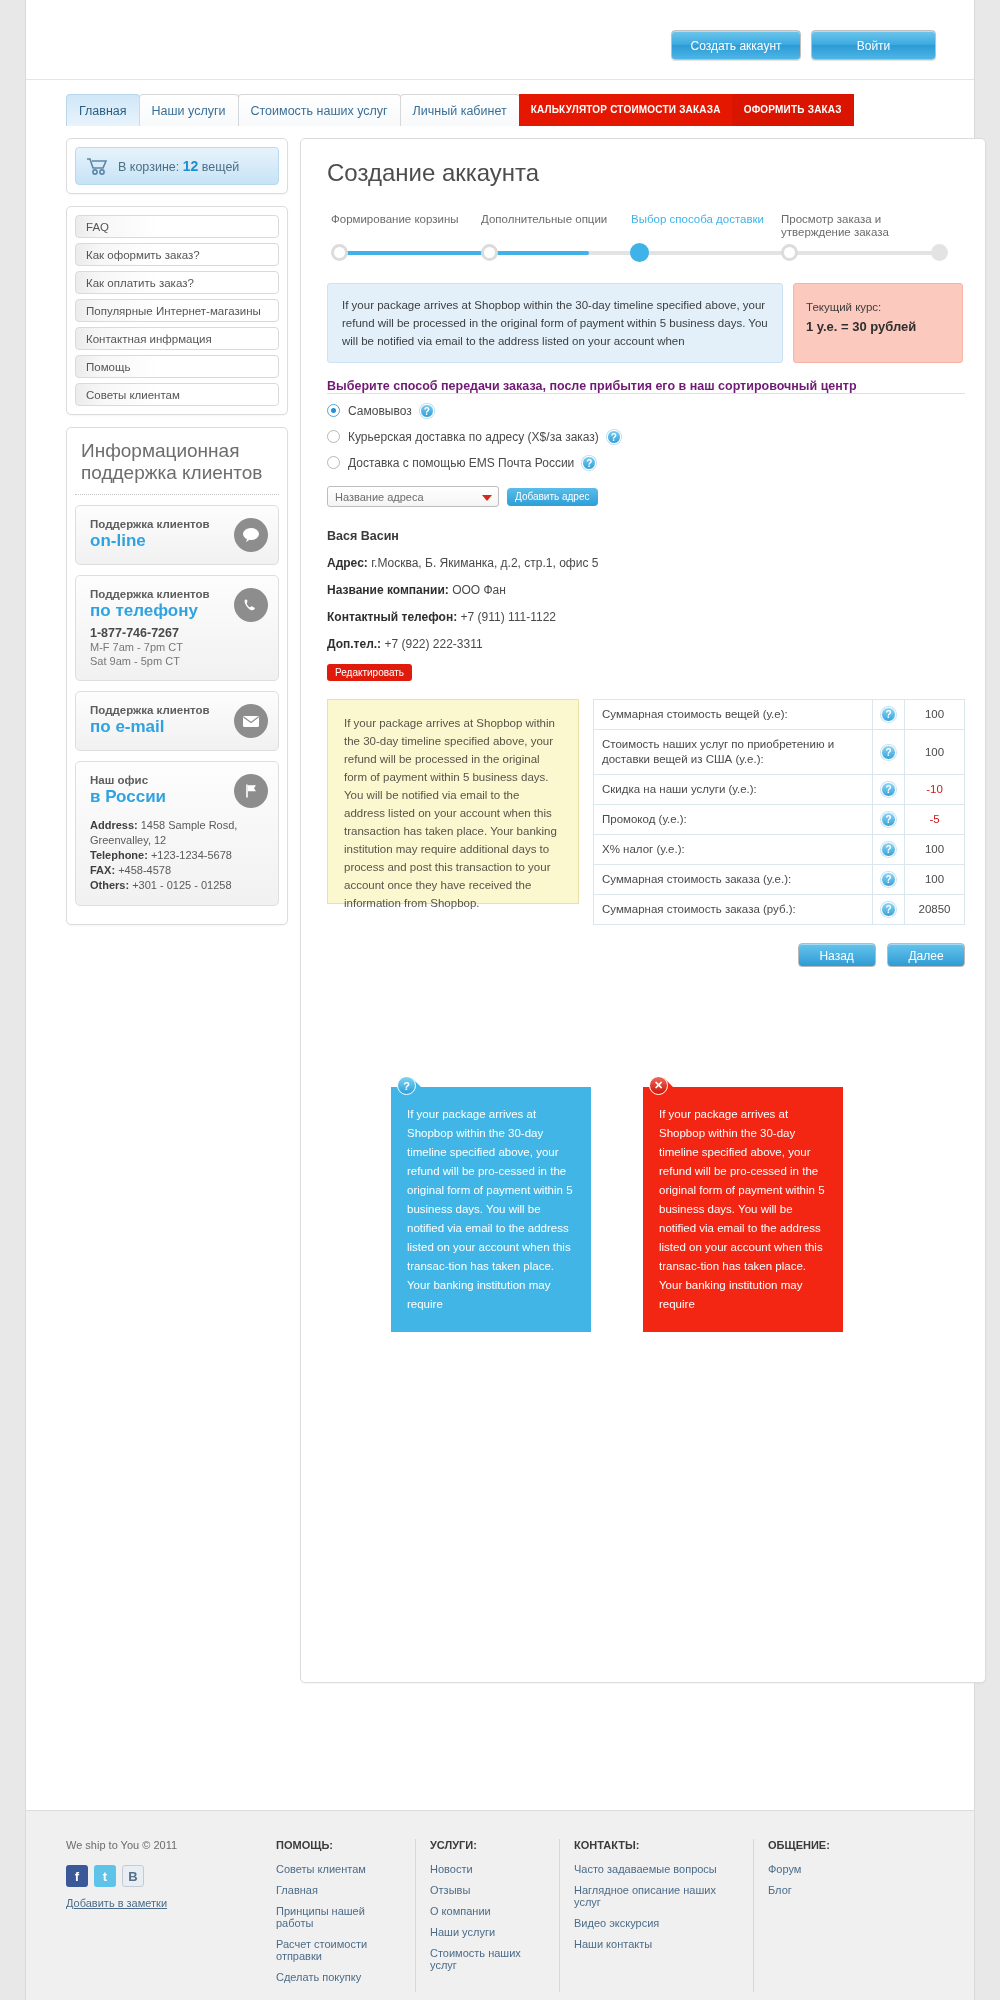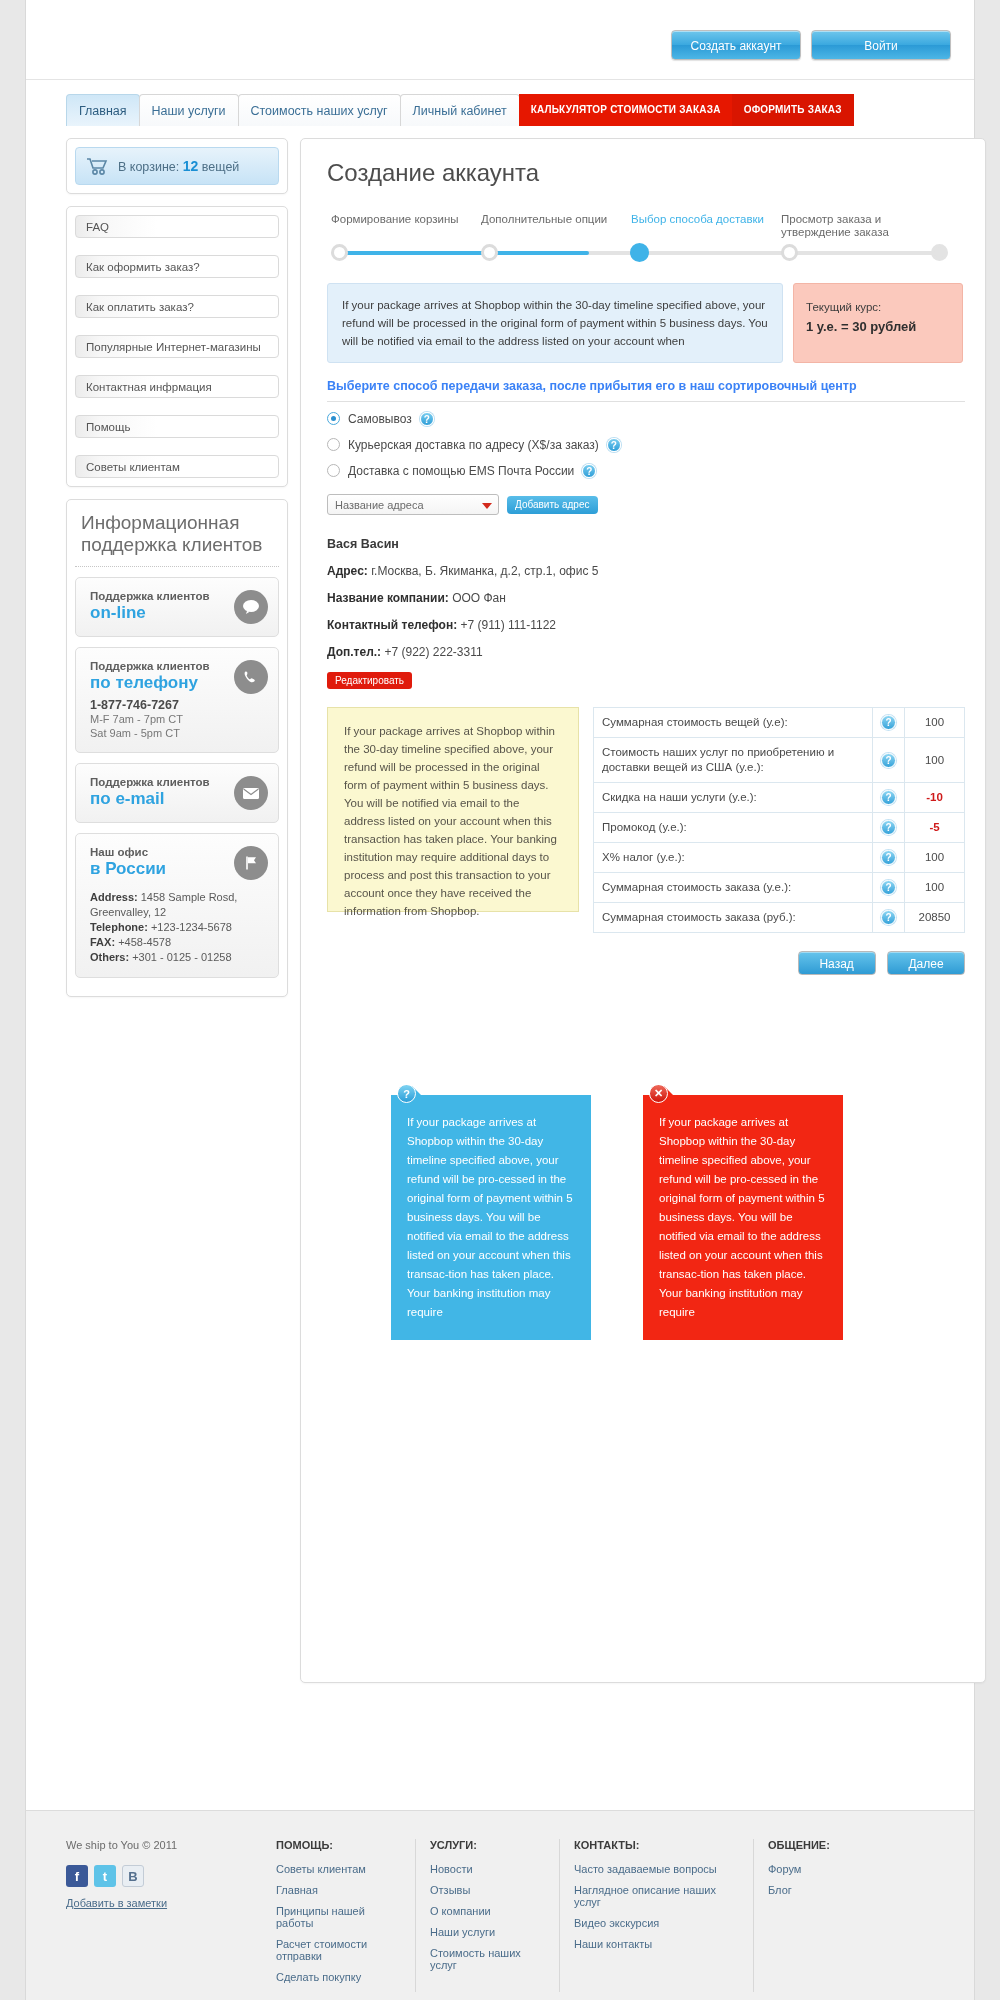--- a/index.html
+++ b/index.html
@@ -23,21 +23,21 @@
   .topbar { height:80px; position:relative; border-bottom:1px solid #e4e4e4; }
   .btn-top {
     position:absolute; top:30px; height:30px; border-radius:4px;
     border:1px solid #bfbfbf;
     background:linear-gradient(to bottom,#6ec6ec 0%,#3aa8df 50%,#2b9ad6 51%,#4db6e6 100%);
     color:#fff; font-size:12px; line-height:30px; text-align:center;
     box-shadow:0 1px 1px rgba(0,0,0,.12), inset 0 1px 0 rgba(255,255,255,.45);
     cursor:pointer; padding:0 6px;
   }
   #btn-create { left:645px; width:130px; }
-  #btn-login  { left:785px; width:140px; }
+  #btn-login  { left:785px; width:125px; }
 
   
   .nav { position:relative; height:32px; margin:14px 0 0 40px; width:910px; }
   .nav .tab {
     float:left; height:32px; line-height:32px; text-align:center;
     font-size:12.5px; color:#3b6f96; cursor:pointer;
     border:1px solid #d7d7d7; border-bottom:none;
     background:linear-gradient(to bottom,#ffffff,#f7f9fb);
     border-radius:4px 4px 0 0; margin-right:-1px;
     padding:0 12px;
@@ -69,21 +69,21 @@
     background:linear-gradient(to bottom,#e7f3fb,#c7e3f6);
     display:flex; align-items:center; padding:0 10px; cursor:pointer;
   }
   .cart-label { color:#4d6f86; font-size:12.5px; margin-left:10px; }
   .cart-label b { color:#1a8fd4; font-size:14px; }
   .cart svg { display:block; }
 
   
   .menu-item {
     height:23px; line-height:22px; font-size:11.5px; color:#555;
-    border:1px solid #dadada; border-radius:4px; margin-bottom:17px;
+    border:1px solid #dadada; border-radius:4px; margin-bottom:5px;
     padding-left:10px; cursor:pointer;
     background:linear-gradient(to right,#ececec 0%,#f7f7f7 12%,#ffffff 40%);
   }
   .menu-item:last-child { margin-bottom:0; }
 
   
   .support-title {
     font-size:19px; color:#6d6d6d; line-height:22px; font-weight:400;
     padding:4px 2px 10px 6px;
     border-bottom:1px dotted #c6c6c6; margin-bottom:10px;
@@ -141,22 +141,22 @@
     flex:1; background:#e3f0fa; border:1px solid #cfe2f2; border-radius:3px;
     padding:12px 14px; font-size:11.5px; color:#3d3d3d; line-height:18px;
   }
   .rate {
     width:170px; background:#fbc9bd; border:1px solid #f3b5a6; border-radius:3px;
     padding:14px 12px; font-size:11.5px; color:#3d3d3d; line-height:19px;
   }
   .rate b { font-size:13px; color:#2f2f2f; }
 
   .sect-title {
-    font-size:12.5px; font-weight:bold; color:#3b82f6; margin:0 0 10px 6px;
-    padding-bottom:8px; border-bottom:1px solid #e0e0e0;
+    font-size:12.5px; font-weight:bold; color:#701a75; margin:0 0 10px 6px;
+    border-bottom:1px solid #e0e0e0;
   }
 
   
   .radio-row { display:flex; align-items:flex-start; margin:0 0 12px 6px; font-size:12px; color:#4a4a4a; cursor:pointer; }
   .radio {
     width:13px; height:13px; border-radius:50%; border:1px solid #b7b7b7;
     background:#fff; margin-right:8px; position:relative; flex:none;
   }
   .radio.on { border-color:#4aa9dd; }
   .radio.on:after {
@@ -209,21 +209,21 @@
   }
   .sum-wrap { flex:1; }
   table.sum { width:100%; border-collapse:collapse; }
   table.sum td {
     border:1px solid #dbe7ef; font-size:11.5px; color:#4a4a4a;
     padding:7px 8px; line-height:15px; vertical-align:middle;
   }
   table.sum td.lab { background:#fff; }
   table.sum td.q { width:30px; text-align:center; background:#fff; }
   table.sum td.val { width:60px; text-align:center; background:#fff; }
-  table.sum td.val.neg { color:#cf1b1b; font-weight:bold; }
+  table.sum td.val.neg { color:#cf1b1b; font-weight:normal; }
   .qmark2 {
     display:inline-flex; align-items:center; justify-content:center;
     width:15px; height:15px; border-radius:50%;
     background:linear-gradient(to bottom,#8ed6f3,#36a3da);
     color:#fff; font-size:10px; font-weight:bold; cursor:pointer;
     border:1px solid #fff; box-shadow:0 0 0 1px #c3e2f4;
   }
   .nav-btns { text-align:right; margin-top:18px; }
   .btn-nav {
     display:inline-block; width:78px; height:24px; line-height:24px;

